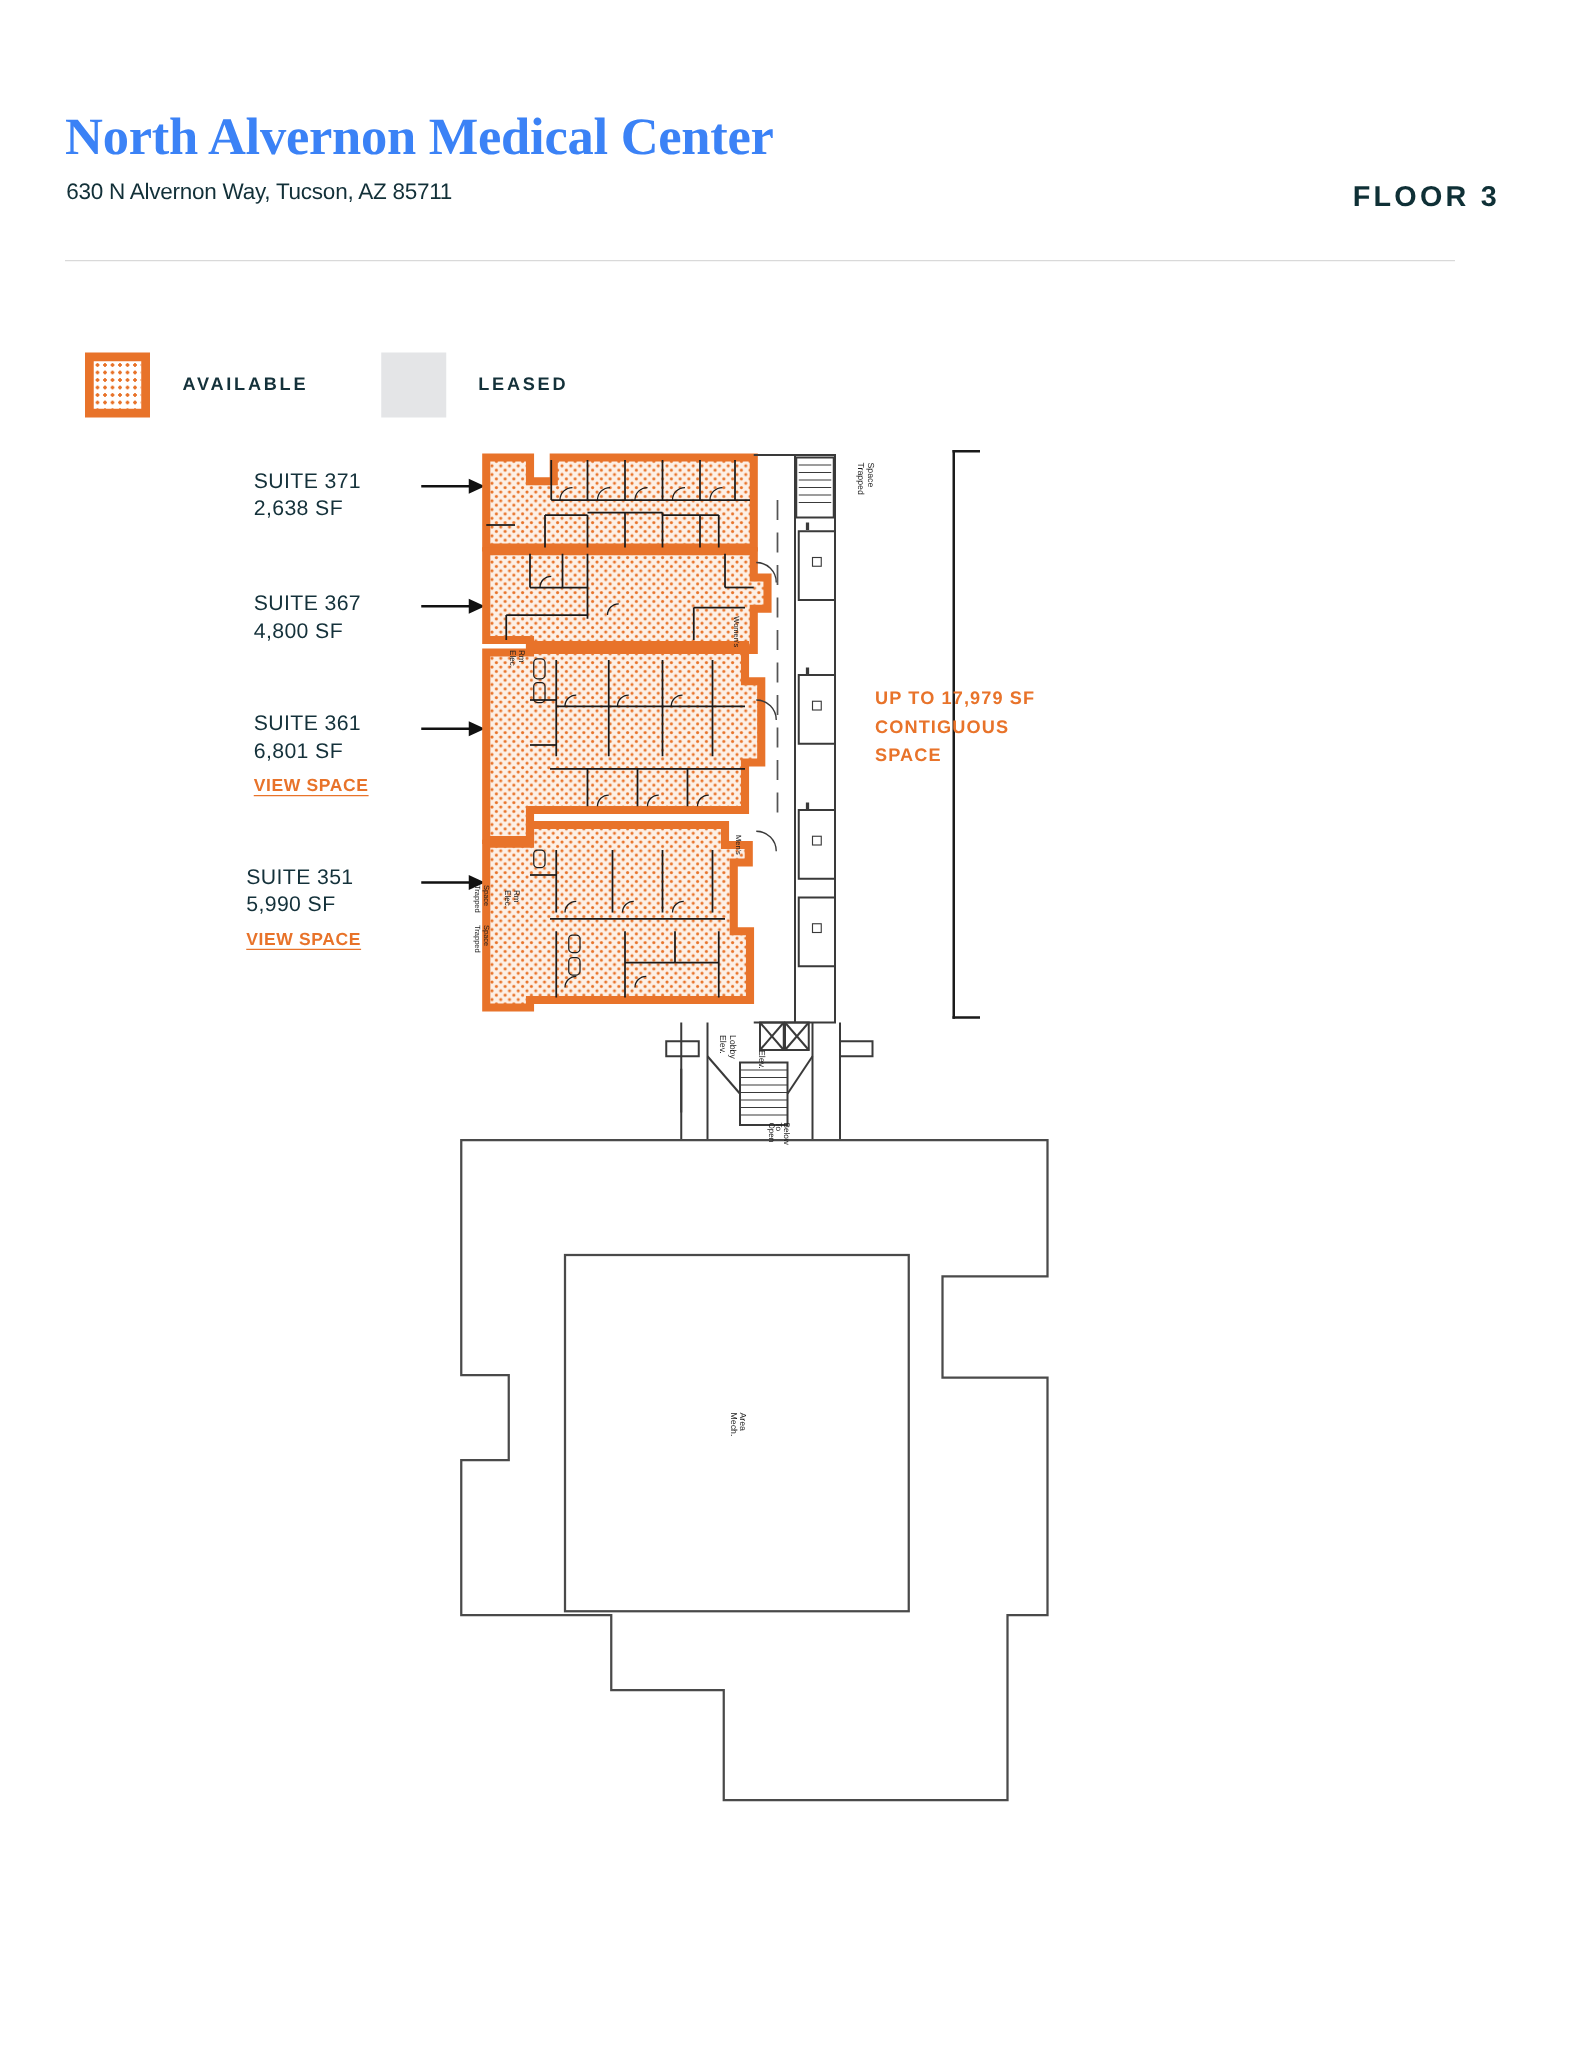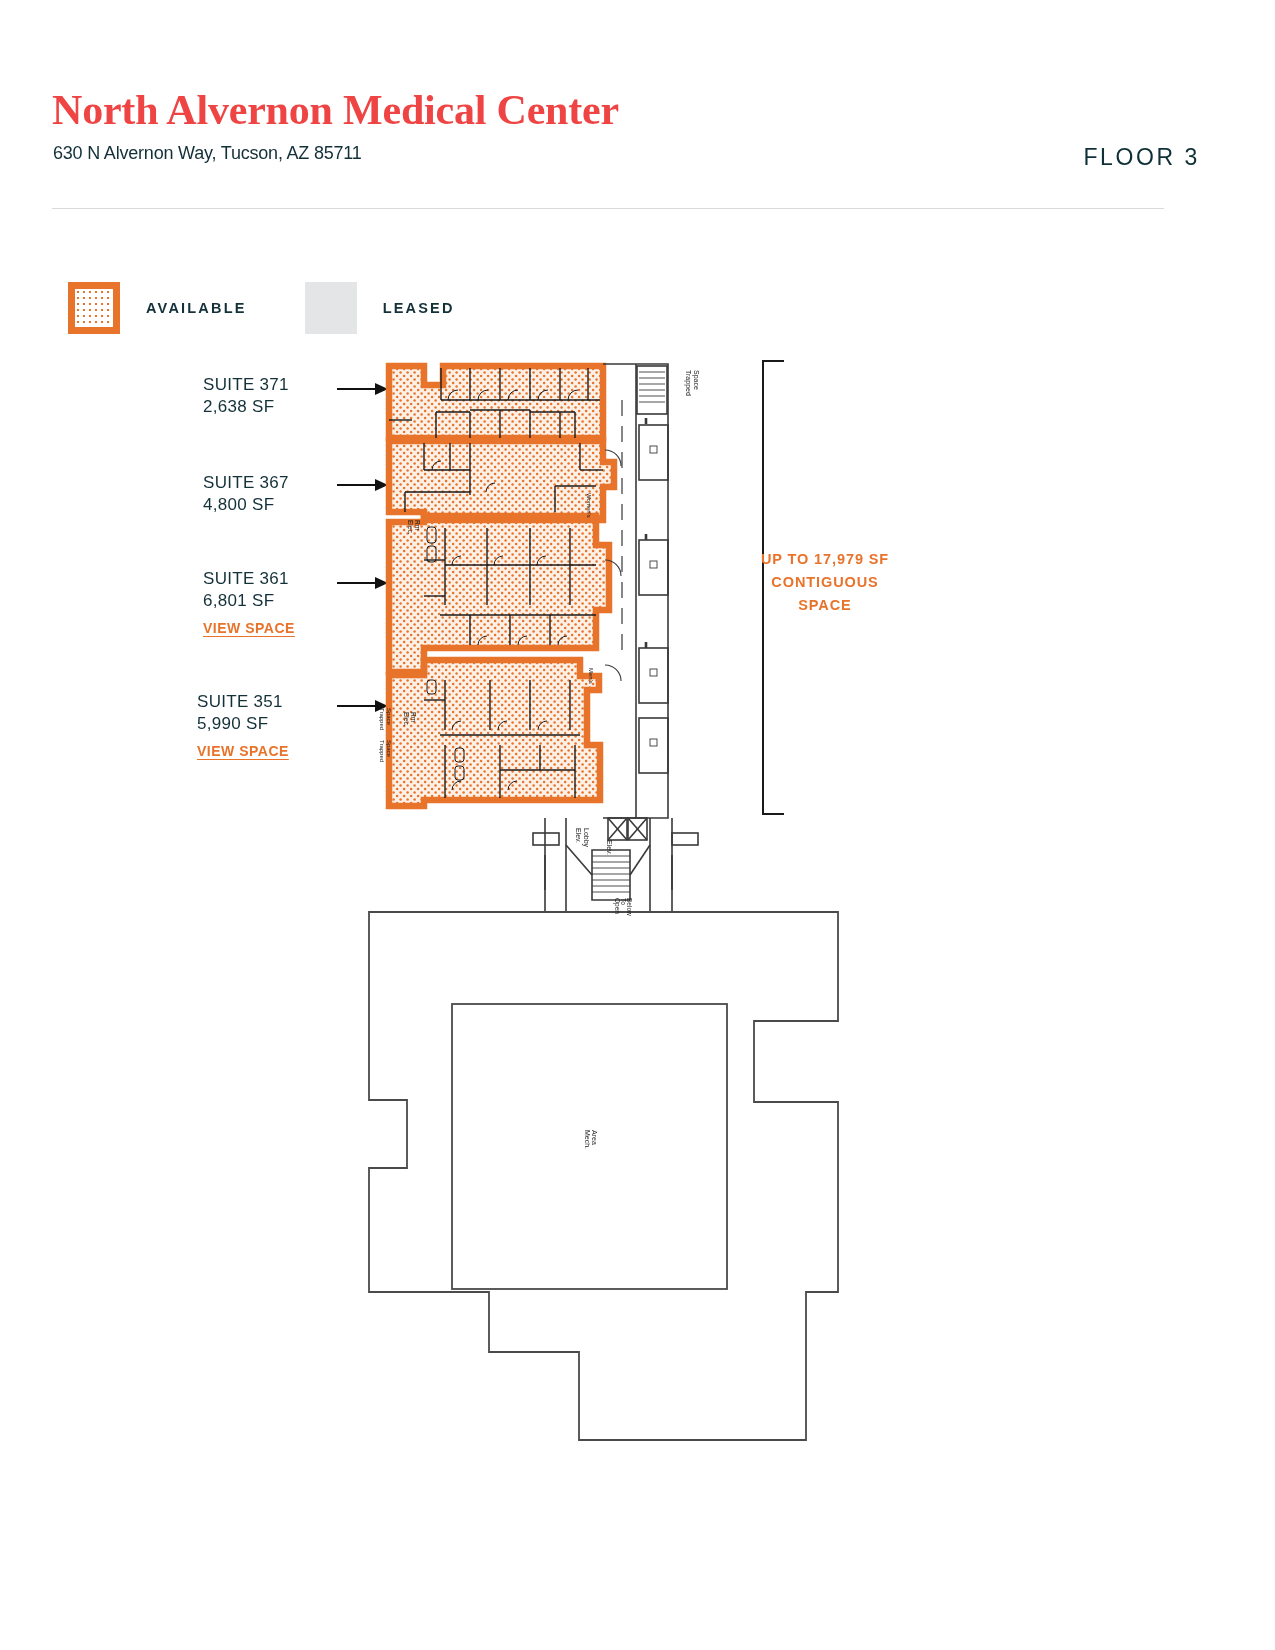--- a/index.html
+++ b/index.html
@@ -8,31 +8,31 @@
     background: #ffffff;
     font-family: "Liberation Sans", sans-serif;
     overflow: hidden;
   }
   .page { position: relative; width: 1275px; height: 1650px; background:#fff; }
 
   
   .hdr-title {
     position: absolute; left: 52px; top: 86px;
     font-family: "Liberation Serif", serif;
-    font-size: 42px; font-weight: 700; color: #ef4444;
+    font-size: 42px; font-weight: 700; color: #3b82f6;
     letter-spacing: -0.2px; white-space: nowrap;
   }
   .hdr-addr {
     position: absolute; left: 53px; top: 143px;
     font-size: 18px; font-weight: 400; color: #123038;
     letter-spacing: -0.2px; white-space: nowrap;
   }
   .hdr-floor {
     position: absolute; right: 75px; top: 144px;
-    font-size: 23px; font-weight: 400; color: #0f3036;
+    font-size: 23px; font-weight: 700; color: #0f3036;
     letter-spacing: 2.6px; white-space: nowrap;
   }
   .hdr-rule {
     position: absolute; left: 52px; top: 208px;
     width: 1112px; height: 1px; background: #d9d9d9;
   }
 
   
   .legend { position: absolute; left: 68px; top: 282px; display: flex; align-items: center; }
   .lg-sw-avail {
@@ -70,21 +70,21 @@
     border-bottom: 6px solid transparent; border-left: 13px solid #111;
   }
 
   
   .bracket { position: absolute; left: 762px; top: 360px; width: 22px; height: 455px; }
   .bracket .v { position: absolute; left: 0; top: 0; width: 2px; height: 455px; background: #1a1a1a; }
   .bracket .t { position: absolute; left: 0; top: 0; width: 22px; height: 2px; background: #1a1a1a; }
   .bracket .b { position: absolute; left: 0; bottom: 0; width: 22px; height: 2px; background: #1a1a1a; }
   .contig {
     position: absolute; left: 700px; top: 548px; width: 250px;
-    text-align: center; font-size: 14.5px; font-weight: 700;
+    text-align: left; font-size: 14.5px; font-weight: 700;
     color: #e8732a; letter-spacing: 0.9px; line-height: 23px;
   }
 
   
   .plan { position: absolute; left: 0; top: 0; width: 1275px; height: 1650px; }
   .plan svg { display: block; }
 
   .logo { position: absolute; right: 72px; bottom: 92px; width: 200px; height: 74px; }
   .logo-word {
     position: absolute; left: 0; bottom: 16px;

